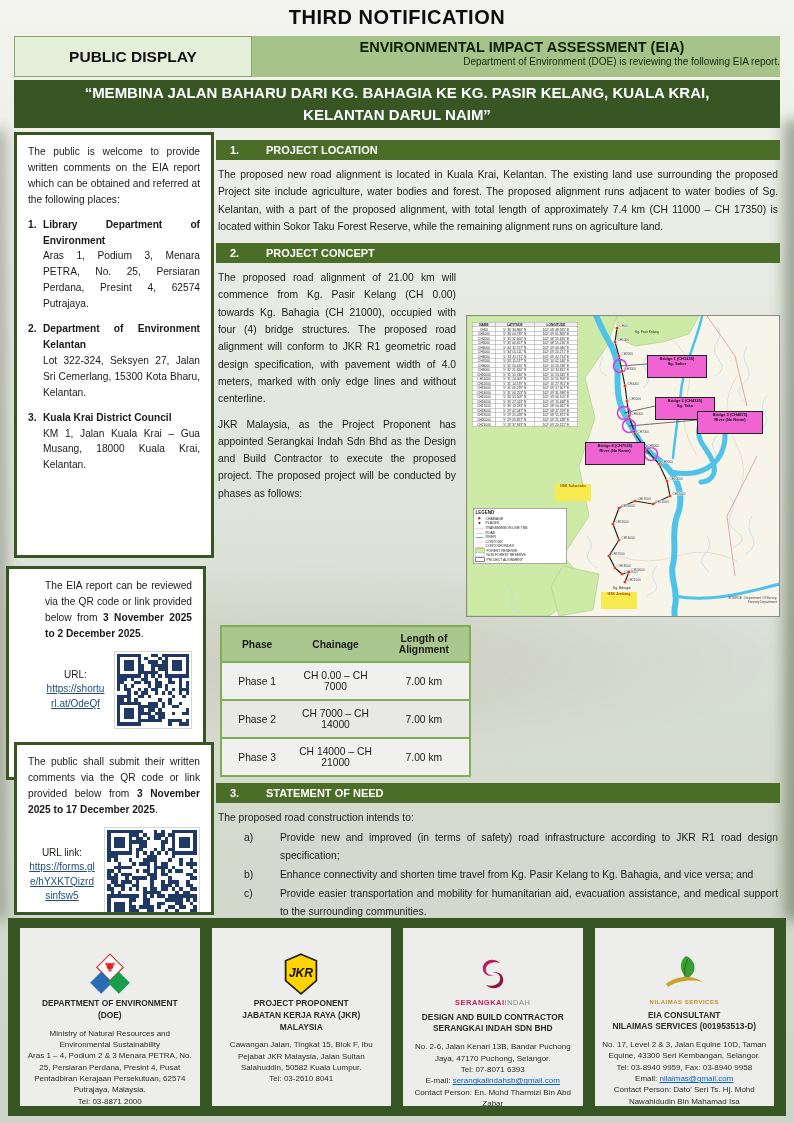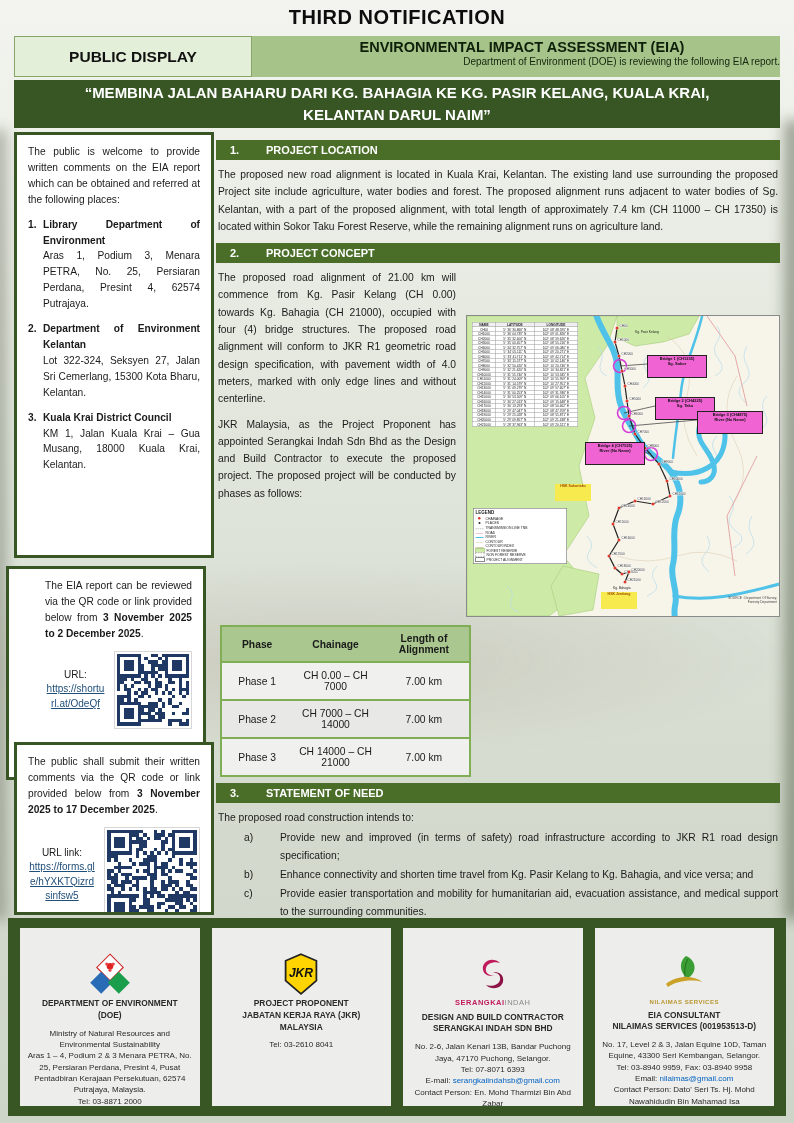--- a/index.html
+++ b/index.html
@@ -105,21 +105,21 @@
     background:#375623;display:flex;gap:12px;padding:10px 12px;}
   .org{flex:1;background:#ededec;padding:24px 7px;box-sizing:border-box;text-align:center;
     font-size:8px;line-height:1.42;color:#2a2a2a;overflow:hidden;}
   .org .logo{height:44px;display:flex;align-items:center;justify-content:center;margin-bottom:2px;}
   .org .cap{font-size:7.5px;letter-spacing:.5px;margin-bottom:3px;}
   .org .cap .c1{color:#c01c5c;font-weight:bold;}
   .org .cap .c2{color:#8a8a8a;}
   .org .cap.gold{color:#b8962e;font-weight:bold;font-size:6px;}
   .org .otitle{font-weight:bold;font-size:8.4px;line-height:1.4;margin-bottom:6px;}
   .org .oline{margin:0;}
-  .org .elink{color:#0563c1;cursor:pointer;text-align:right;}
+  .org .elink{color:#0563c1;text-decoration:underline;cursor:pointer;text-align:right;}
 </style>
 </head>
 <body>
 
 <div class="bgband" id="bgR"></div>
 <div class="bgband" id="bgL"></div>
 <div class="bgband" id="bgM"></div>
 
 <div id="topTitle">THIRD NOTIFICATION</div>
 
@@ -1611,20 +1611,21 @@
         <svg width="44" height="44" viewBox="0 0 40 40">
           <path d="M20,2 L34,8 L34,26 L20,38 L6,26 L6,8 Z" fill="#ffd400" stroke="#222" stroke-width="1.6"></path>
           <text x="20" y="23" font-size="11" font-weight="bold" font-style="italic" text-anchor="middle" fill="#111" font-family="Liberation Sans,sans-serif">JKR</text>
         </svg>
       </div>
       <div class="otitle">
         <div>PROJECT PROPONENT</div>
         <div>JABATAN KERJA RAYA (JKR)</div>
         <div>MALAYSIA</div>
       </div>
+      <div class="oline">Cawangan Jalan, Tingkat 15, Blok F, Ibu Pejabat JKR Malaysia, Jalan Sultan Salahuddin, 50582 Kuala Lumpur.</div>
       <div class="oline">Tel: 03-2610 8041</div>
     </div>
     <div class="org">
       <div class="logo">
         <svg width="40" height="40" viewBox="0 0 40 40">
           <path d="M27,9 C20,2 8,7 10,16 C11,21 17,23 21,21 C15,22 12,18 13,14 C14,9 22,7 27,9 Z" fill="#c01c5c"></path>
           <path d="M13,31 C20,38 32,33 30,24 C29,19 23,17 19,19 C25,18 28,22 27,26 C26,31 18,33 13,31 Z" fill="#8e1346"></path>
         </svg>
       </div>
       <div class="cap"><span class="c1">SERANGKAI</span><span class="c2">INDAH</span></div>

